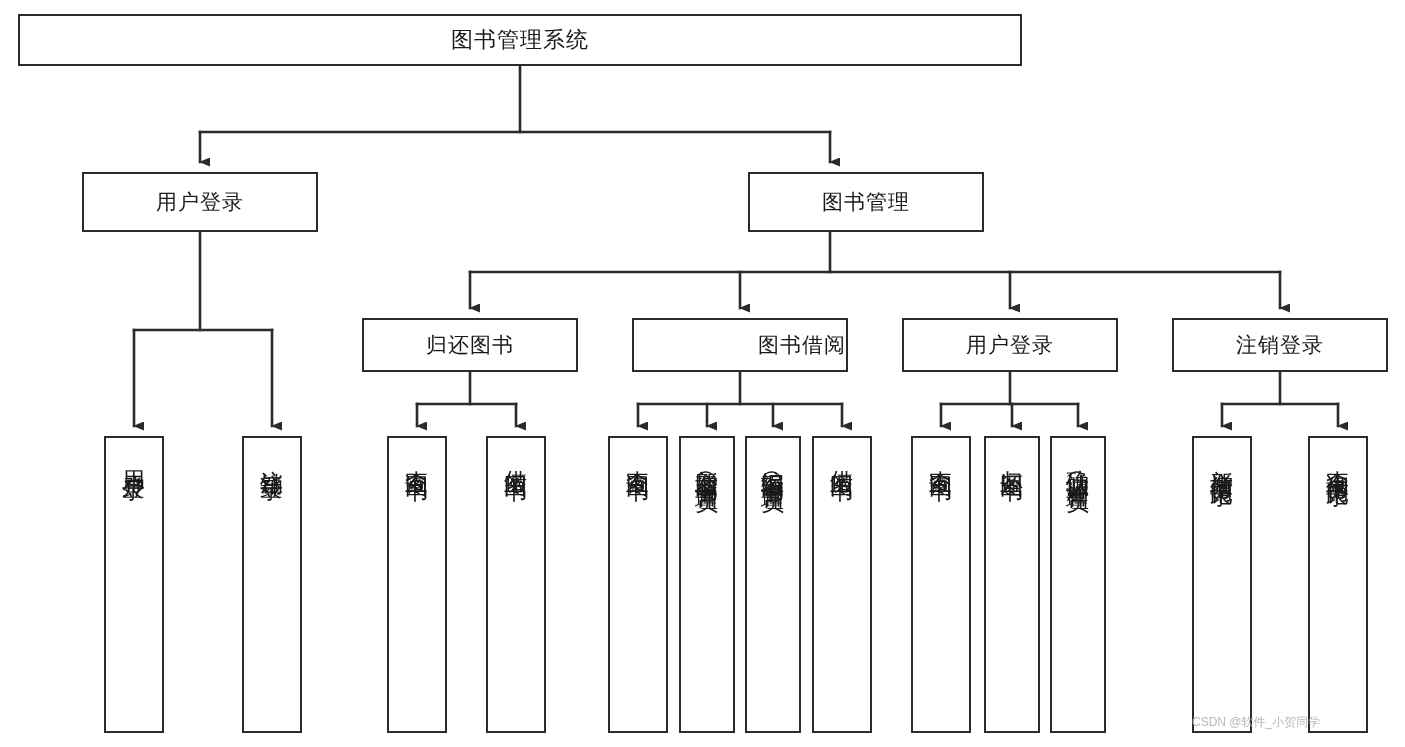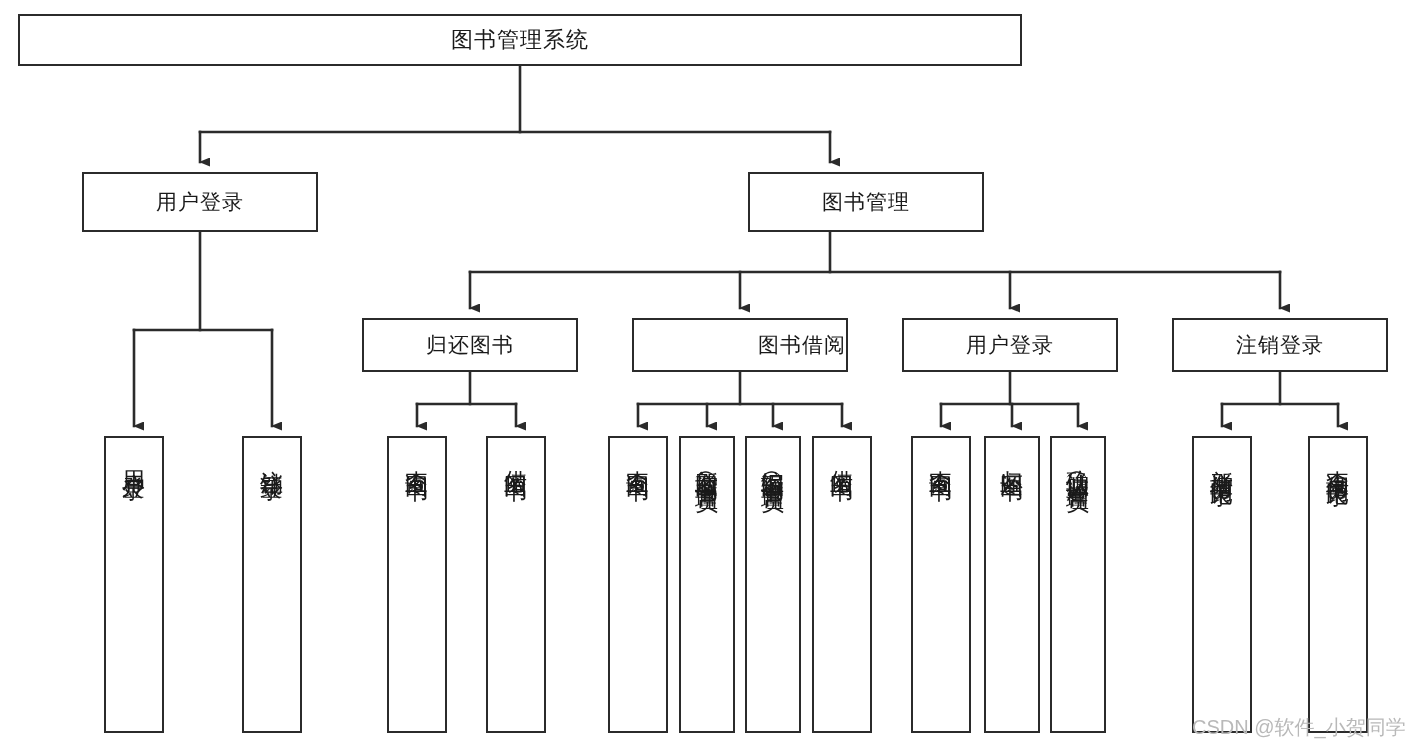--- a/index.html
+++ b/index.html
@@ -60,21 +60,21 @@
   .node.vert .node-label {
     writing-mode: vertical-rl;
     text-orientation: upright;
     font-size: 23px;
     line-height: 1.05;
     letter-spacing: 3px;
     white-space: nowrap;
   }
   .watermark {
     position: absolute;
-    font-size: 20px;
+    font-size: 12px;
     color: #b9b9b9;
     white-space: nowrap;
     user-select: none;
   }
 </style>
 </head>
 <body>
 
 <div id="diagram-canvas">
 

